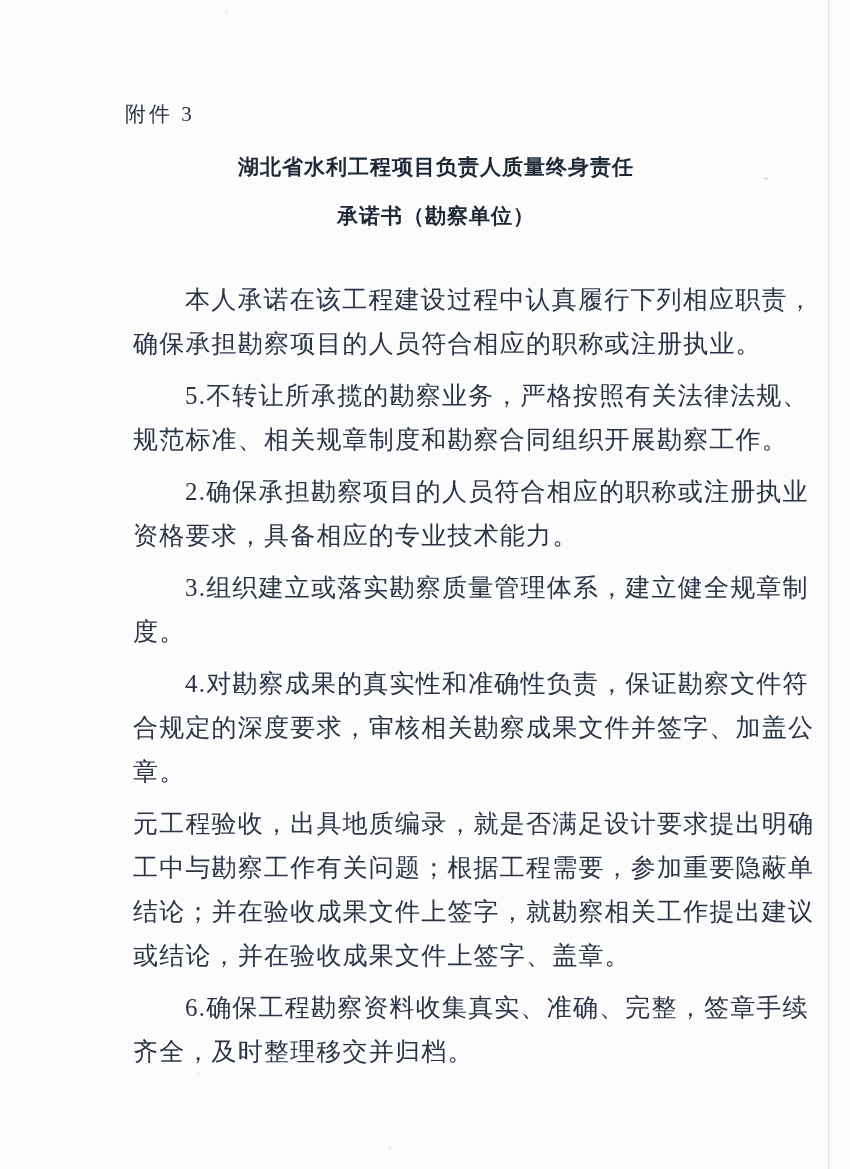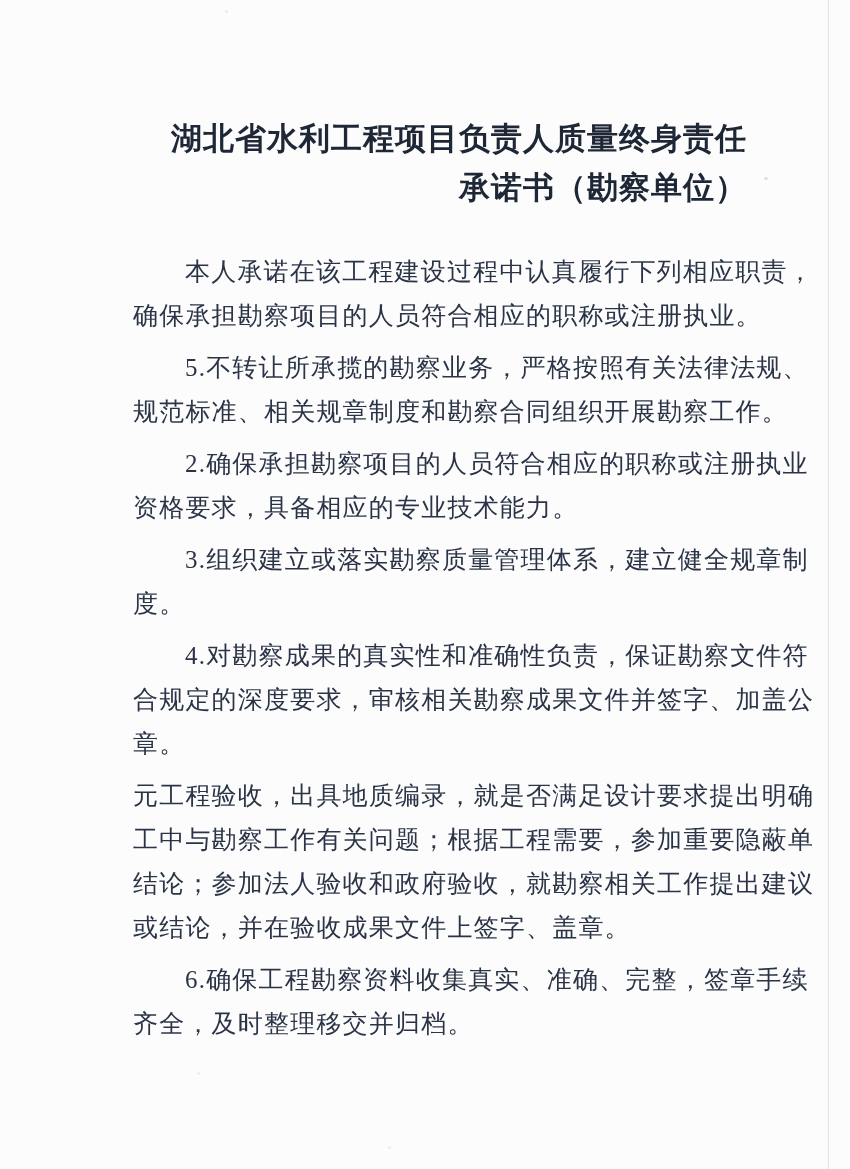--- a/index.html
+++ b/index.html
@@ -20,23 +20,23 @@
   .attachment {
     font-size: 21px;
     line-height: 28px;
     color: var(--ink, #2b3447);
     letter-spacing: 3px;
   }
   .title {
     margin: 14px 0 0 0;
     font-family: "Liberation Sans", "DejaVu Sans", sans-serif;
     font-weight: bold;
-    font-size: 31px;
+    font-size: 21px;
     line-height: 49px;
-    text-align: right;
+    text-align: center;
     color: var(--title_ink, #1d2736);
     letter-spacing: 1px;
   }
   .title-line { display: block; white-space: nowrap; }
   .body {
     margin-top: 38px;
     font-size: 25px;
     color: var(--ink, #2b3447);
     letter-spacing: 1.2px;
   }
@@ -74,20 +74,21 @@
 <div class="page">
 
   <div class="edge-line"></div>
   <div class="speck s1"></div>
   <div class="speck s2"></div>
   <div class="speck s3"></div>
   <div class="speck s4"></div>
 
   <div class="content">
 
+    <div class="attachment">附件 3</div>
 
     <h1 class="title">
       <span class="title-line">湖北省水利工程项目负责人质量终身责任</span>
       <span class="title-line">承诺书（勘察单位）</span>
     </h1>
 
     <div class="body">
 
       <p class="para">
         <span class="line indent">本人承诺在该工程建设过程中认真履行下列相应职责，</span>
@@ -111,21 +112,21 @@
 
       <p class="para">
         <span class="line indent">4.对勘察成果的真实性和准确性负责，保证勘察文件符</span>
         <span class="line">合规定的深度要求，审核相关勘察成果文件并签字、加盖公</span>
         <span class="line">章。</span>
       </p>
 
       <p class="para">
         <span class="line">元工程验收，出具地质编录，就是否满足设计要求提出明确</span>
         <span class="line">工中与勘察工作有关问题；根据工程需要，参加重要隐蔽单</span>
-        <span class="line">结论；参加法人验收和政府验收，就勘察相关工作提出建议</span>
+        <span class="line">结论；并在验收成果文件上签字，就勘察相关工作提出建议</span>
         <span class="line">或结论，并在验收成果文件上签字、盖章。</span>
       </p>
 
       <p class="para">
         <span class="line indent">6.确保工程勘察资料收集真实、准确、完整，签章手续</span>
         <span class="line">齐全，及时整理移交并归档。</span>
       </p>
 
     </div>
   </div>

